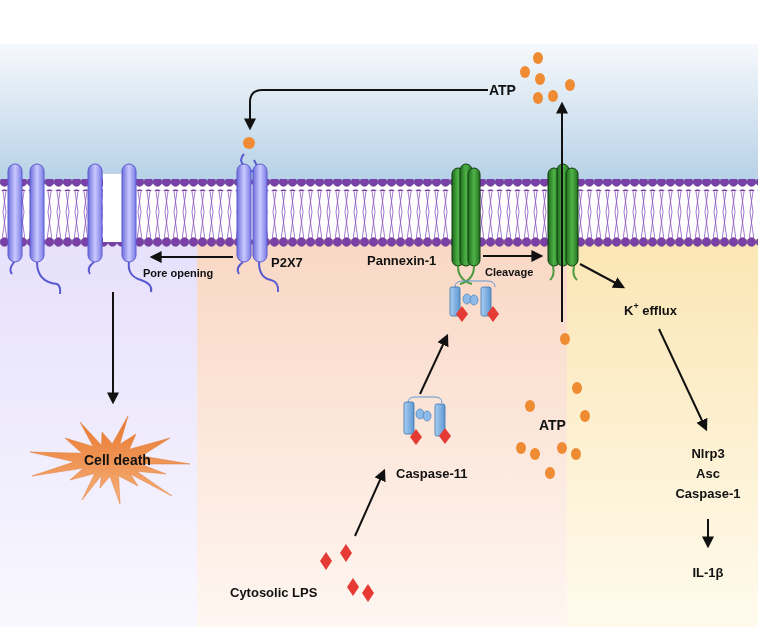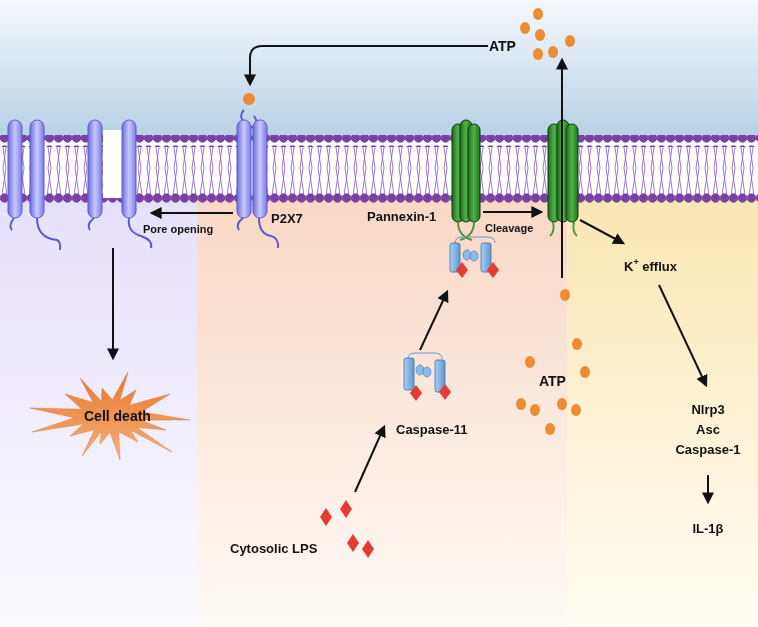--- a/index.html
+++ b/index.html
@@ -1,17 +1,17 @@
 <!DOCTYPE html>
 <html><head>
 <meta charset="utf-8">
 <style>
   html, body { margin: 0; padding: 0; }
   body { width: 758px; height: 627px; overflow: hidden; background: #fff; }
-  #stage { position: relative; width: 758px; height: 468px; }
+  #stage { position: relative; width: 758px; height: 468px; margin-top: 44px; }
   svg { display: block; }
   .lbl { font-family: "Liberation Sans", sans-serif; font-weight: bold; fill: #111; }
 </style>
 </head>
 <body>
 
 <div id="stage">
 <svg id="svg" width="758" height="627" viewBox="0 0 758 627" xmlns="http://www.w3.org/2000/svg">
   <defs>
     <linearGradient id="gExtra" x1="0" y1="0" x2="0" y2="1">

